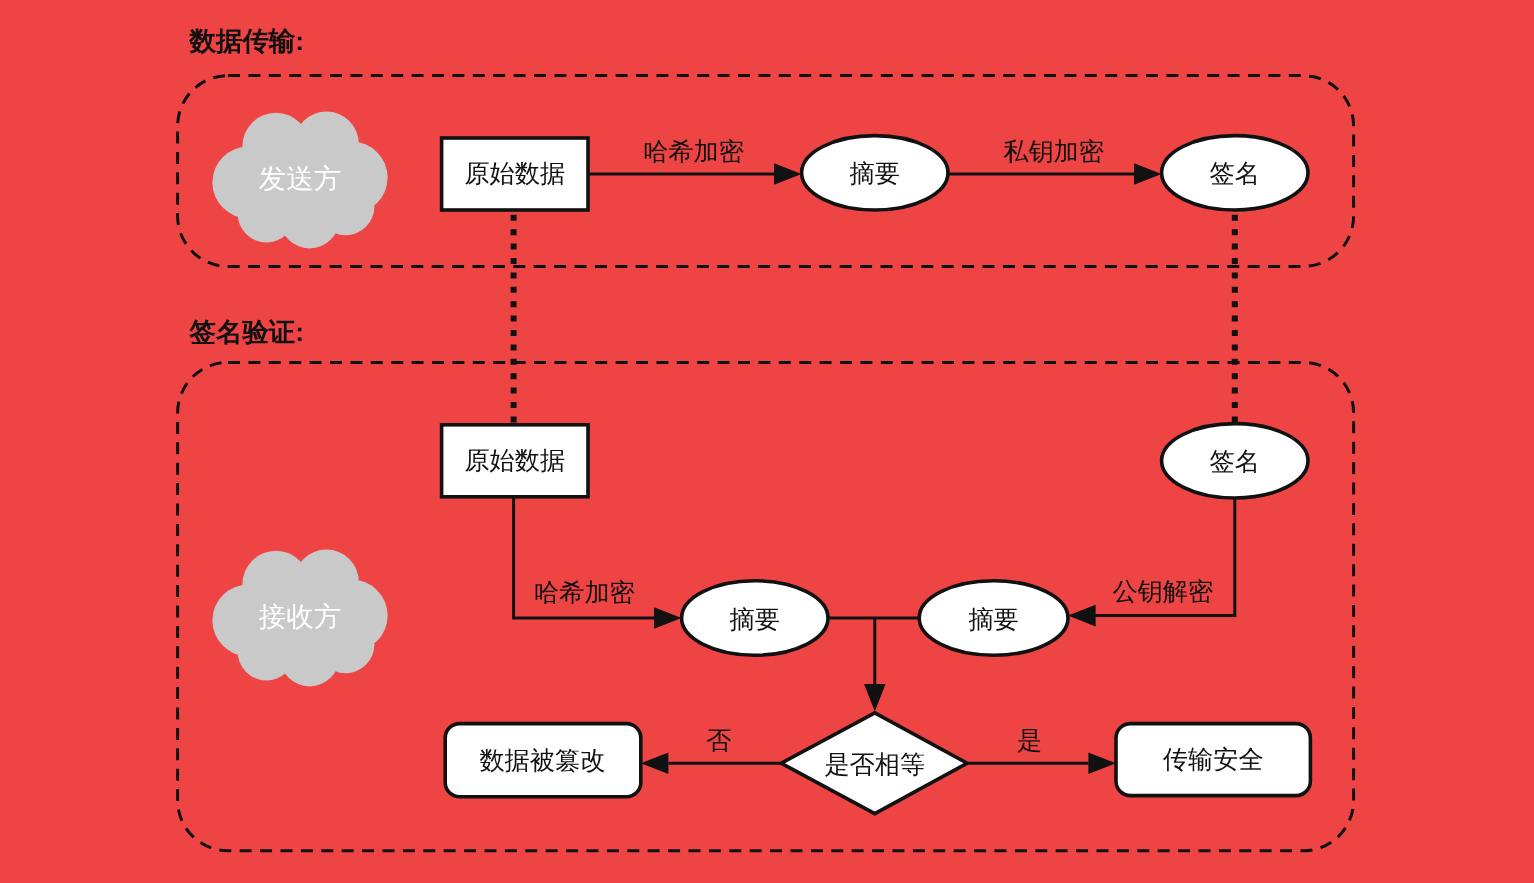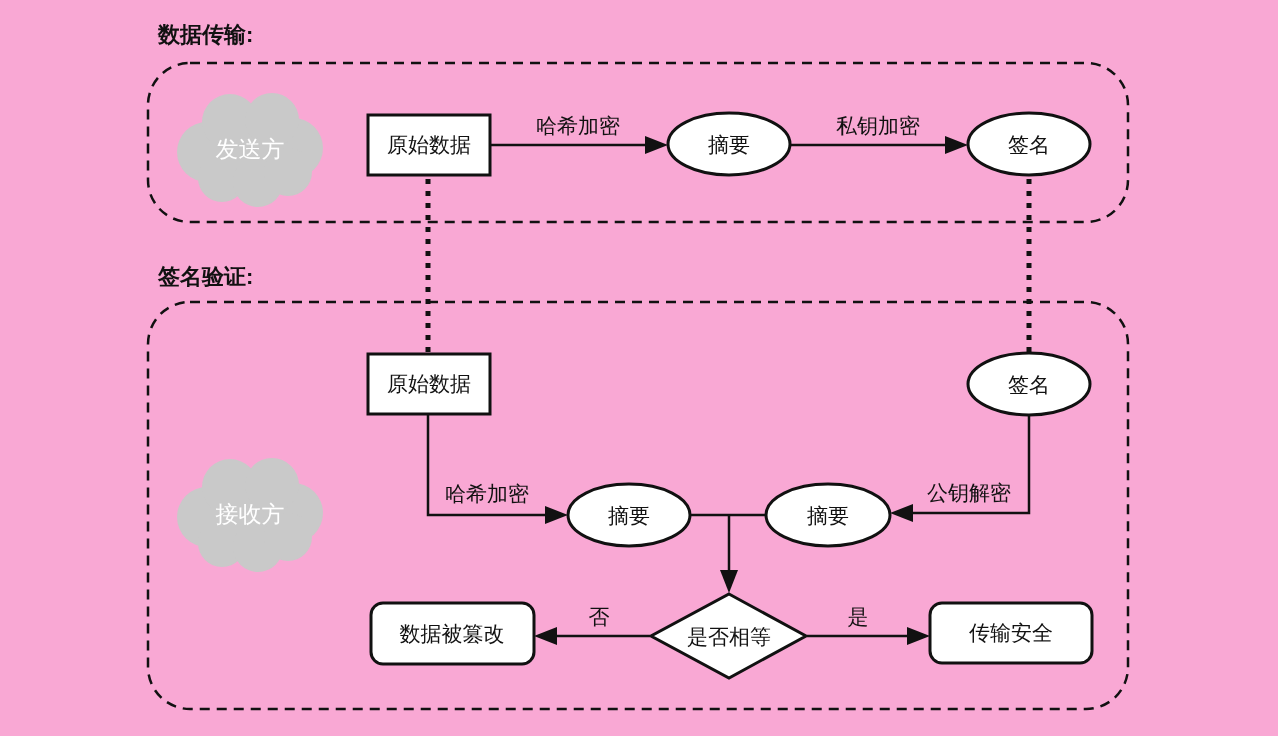--- a/index.html
+++ b/index.html
@@ -1,19 +1,19 @@
 <!DOCTYPE html>
 <html><head>
 <meta charset="utf-8">
 <style>
   html,body{margin:0;padding:0;background:#ffffff;}
   .canvas{
     position:relative;
     width:1278px;height:736px;
-    background:#f9a8d4;
+    background:#ef4444;
     font-family:"Liberation Sans", sans-serif;
     overflow:hidden;
   }
   svg{display:block;}
   .t{
     font-family:"Liberation Sans", sans-serif;
     fill:#111111;
     font-size:21px;
     text-anchor:middle;
   }

